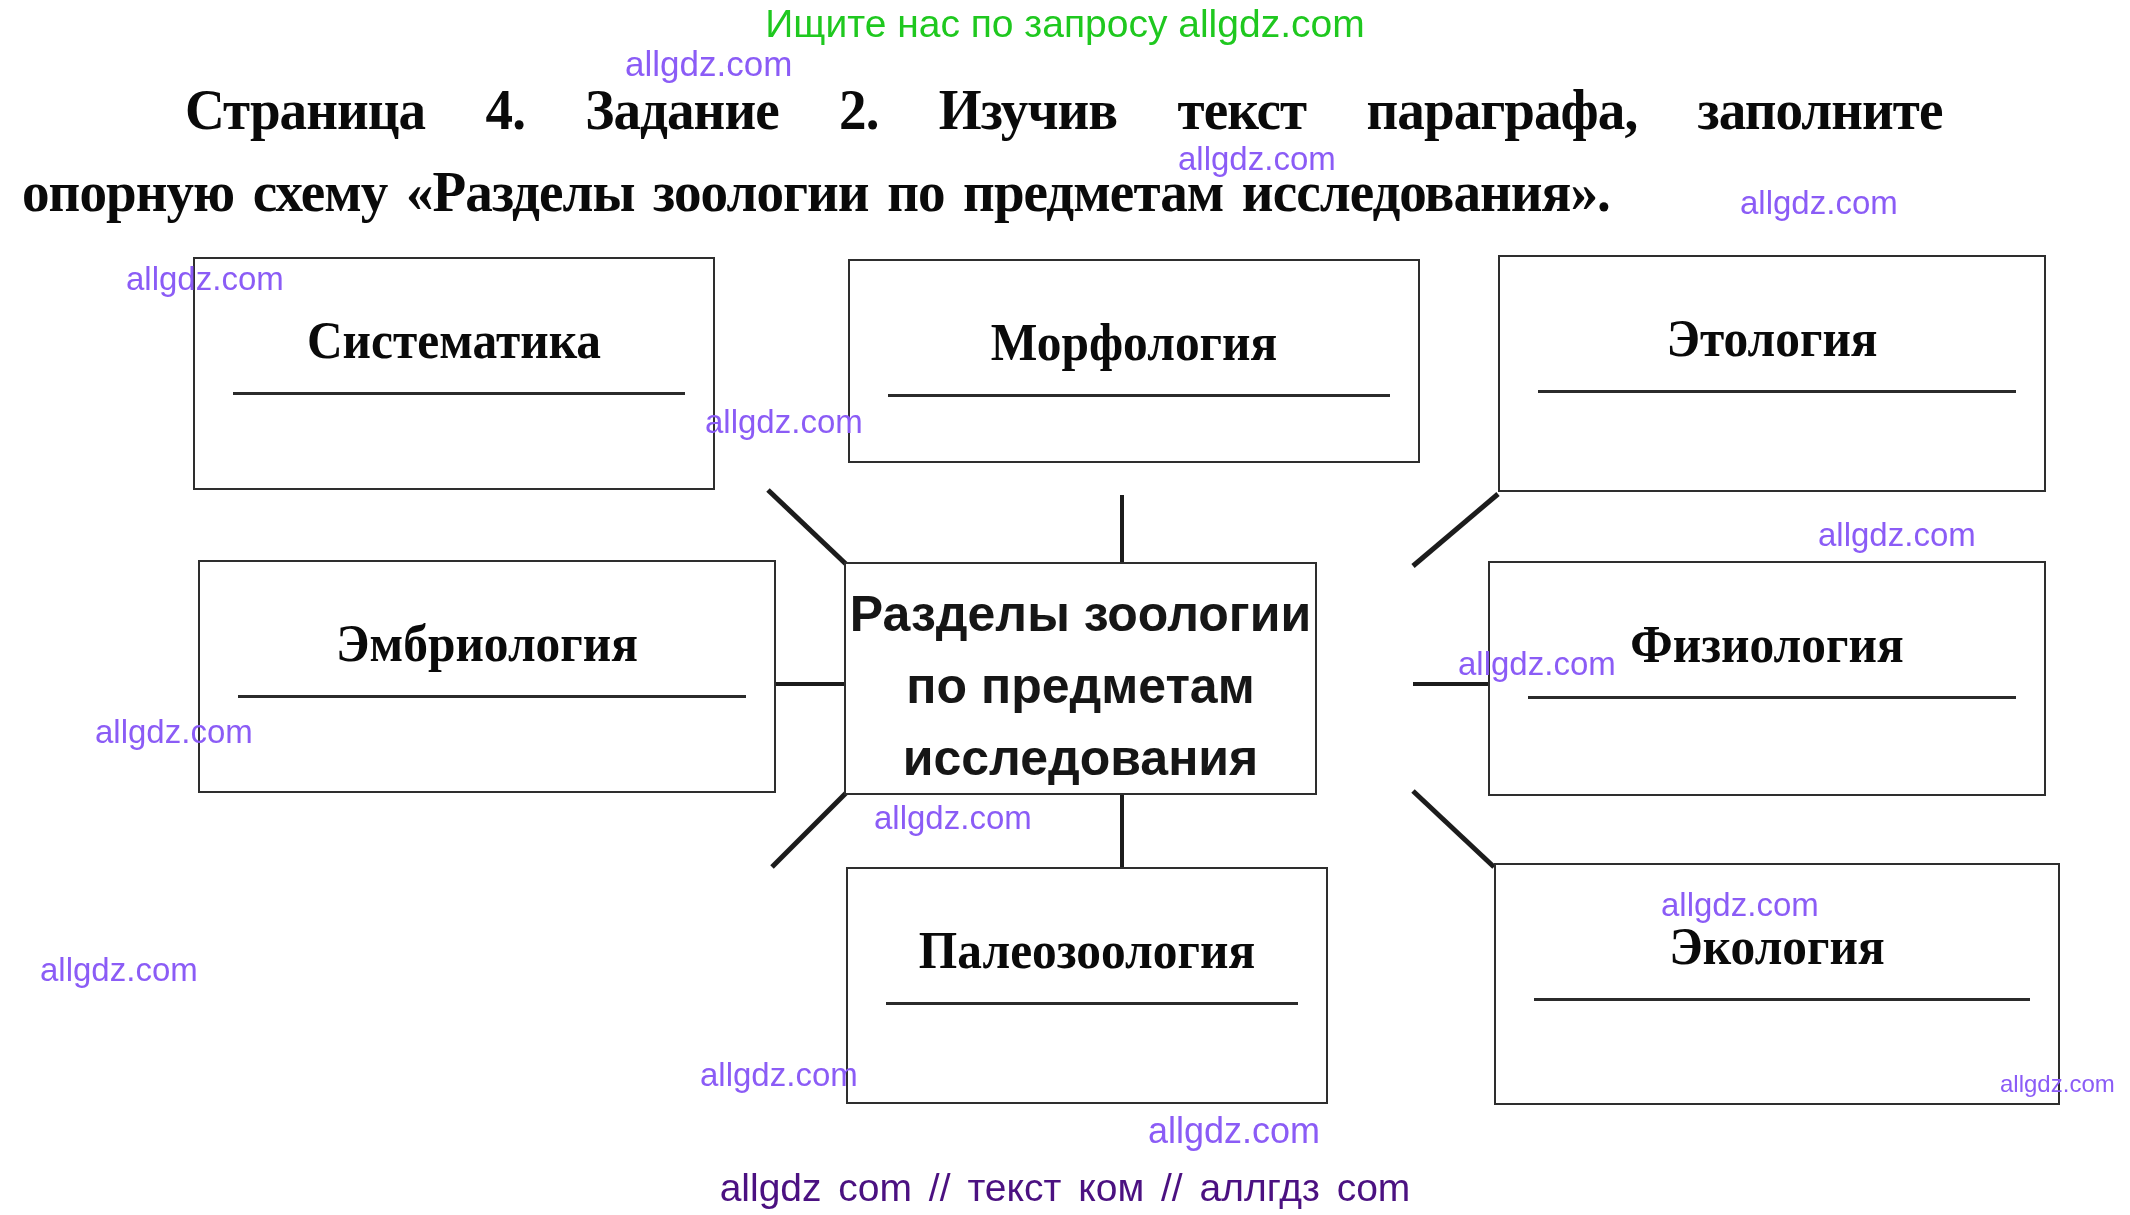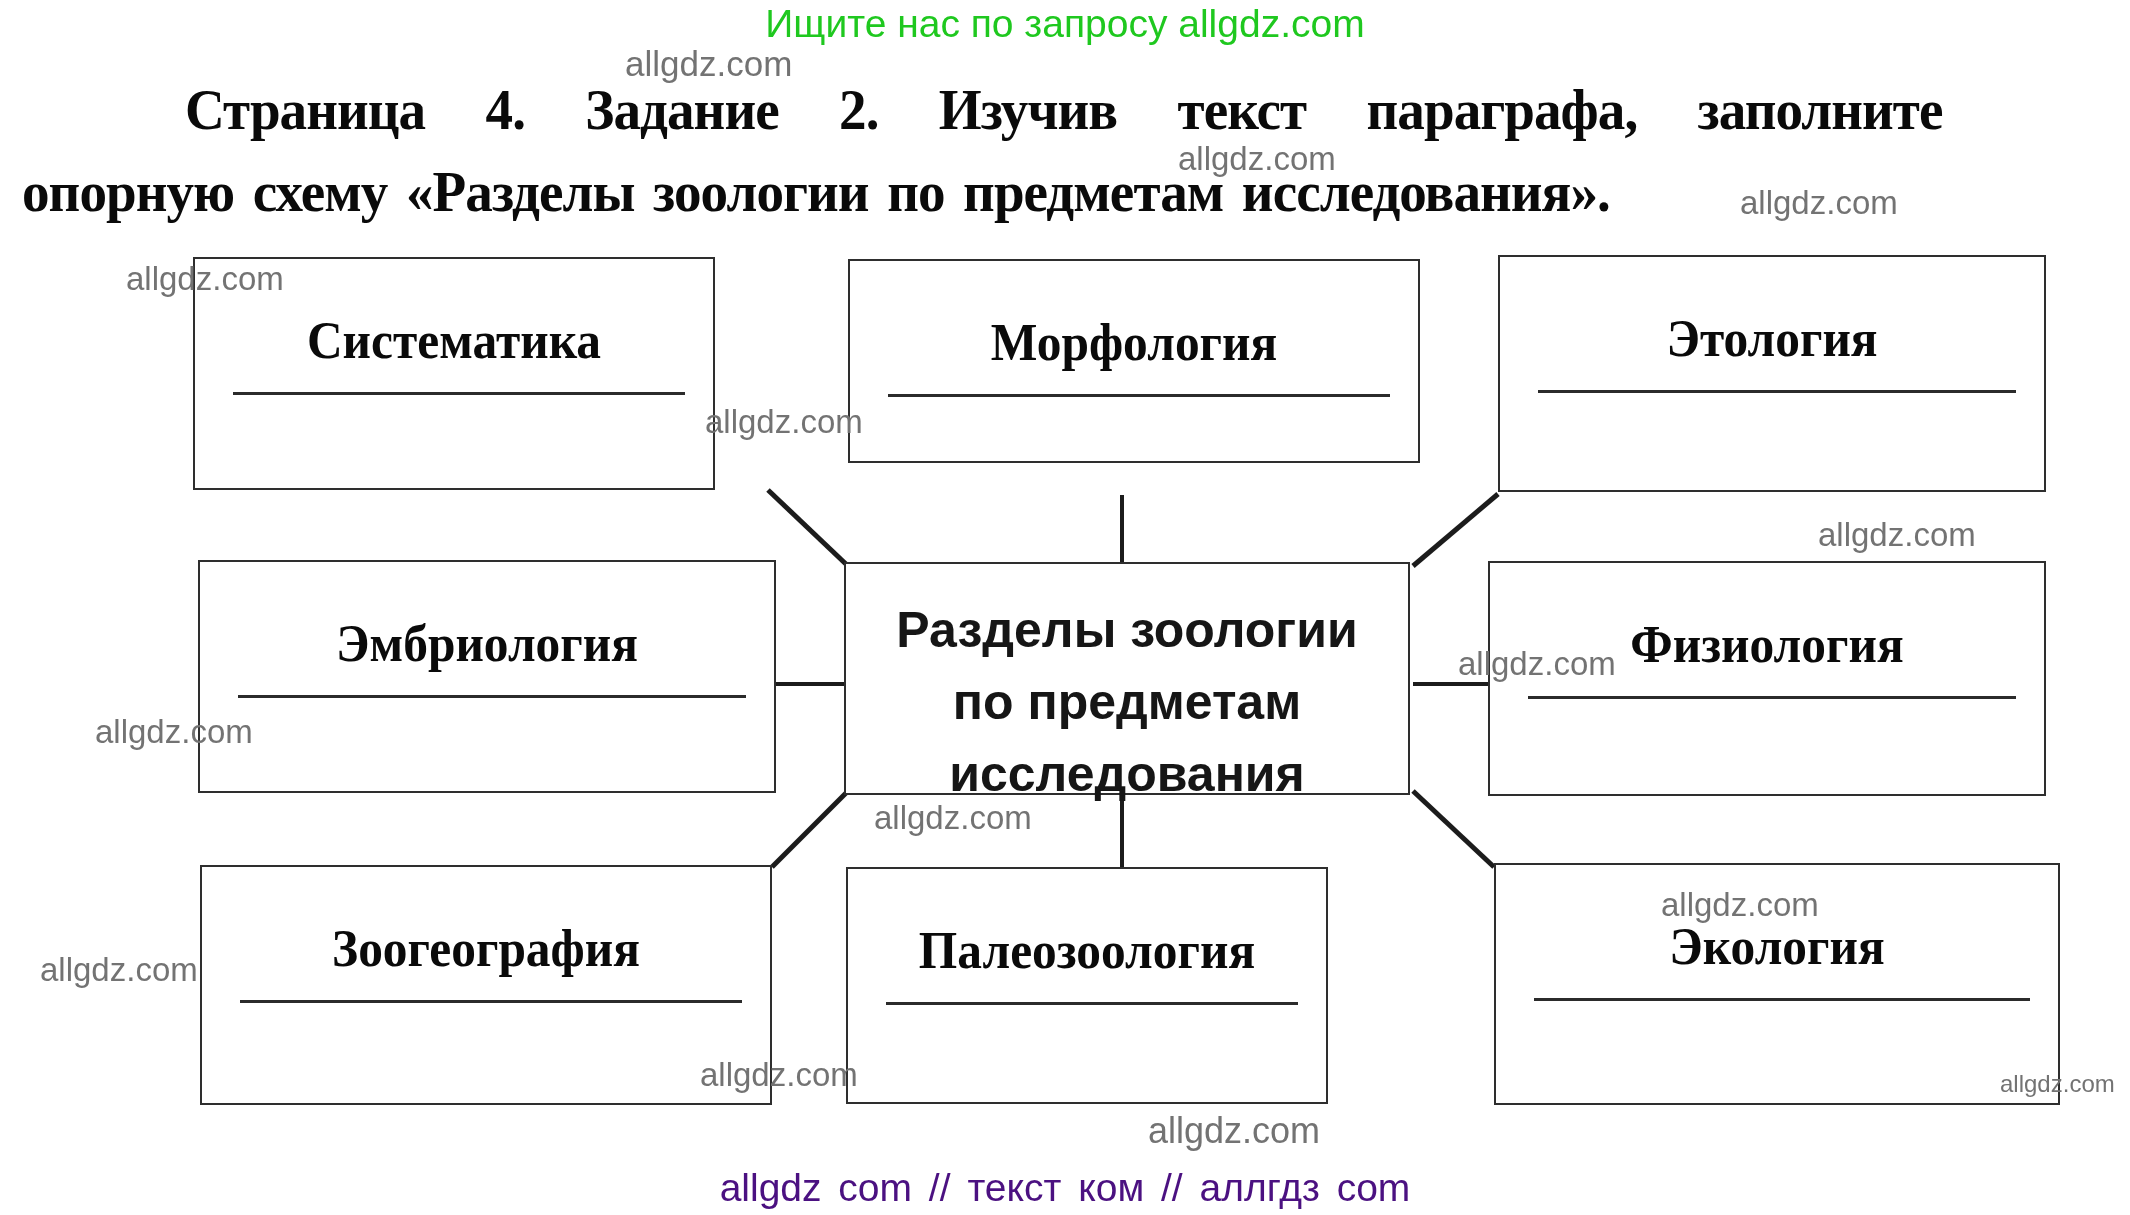--- a/index.html
+++ b/index.html
@@ -41,21 +41,21 @@
     font-family:"Liberation Serif","DejaVu Serif",serif;
     font-weight:bold;font-size:58px;letter-spacing:-1px;
     word-spacing:6px;white-space:nowrap;
     transform:scaleX(0.95);transform-origin:left top;
     color:#0a0a0a;
   }
   
   .wm{
     position:absolute;
     font-size:33px;
-    color:#737373;
+    color:#8b5cf6;
     white-space:nowrap;
     z-index:6;
   }
   .wm2{left:625px;top:44px;font-size:35px;}
   .wm3{left:1178px;top:140px;}
   .wm4{left:1740px;top:184px;}
   .wm5{left:126px;top:260px;}
   .wm6{left:705px;top:403px;}
   .wm7{left:1818px;top:516px;}
   .wm8{left:1458px;top:645px;}
@@ -87,21 +87,21 @@
     border-top:3px solid #2b2b2b;
   }
   .box-tl{left:193px;top:257px;width:522px;height:233px;}
   .box-tm{left:848px;top:259px;width:572px;height:204px;}
   .box-tr{left:1498px;top:255px;width:548px;height:237px;}
   .box-ml{left:198px;top:560px;width:578px;height:233px;}
   .box-mr{left:1488px;top:561px;width:558px;height:235px;}
   .box-bl{left:200px;top:865px;width:572px;height:240px;}
   .box-bm{left:846px;top:867px;width:482px;height:237px;}
   .box-br{left:1494px;top:863px;width:566px;height:242px;}
-  .box-c{left:844px;top:562px;width:566px;height:233px;padding-top:30px;}
+  .box-c{left:844px;top:562px;width:473px;height:233px;padding-top:14px;}
   .box-c .center-line{
     text-align:center;
     font-family:"Liberation Sans","DejaVu Sans",sans-serif;
     font-weight:bold;font-size:50px;line-height:72px;
     color:#161616;
   }
   
   .connectors{
     position:absolute;left:0;top:0;width:2130px;height:1215px;
     z-index:2;pointer-events:none;
@@ -171,24 +171,20 @@
     <div class="center-line">Разделы зоологии</div>
     <div class="center-line">по предметам</div>
     <div class="center-line">исследования</div>
   </div>
 
   <div class="box box-mr">
     <div class="box-label">Физиология</div>
     <div class="answer-line"></div>
   </div>
 
-  <div class="box box-bl">
-    <div class="box-label">Зоогеография</div>
-    <div class="answer-line"></div>
-  </div>
 
   <div class="box box-bm">
     <div class="box-label">Палеозоология</div>
     <div class="answer-line"></div>
   </div>
 
   <div class="box box-br">
     <div class="box-label">Экология</div>
     <div class="answer-line"></div>
   </div>

